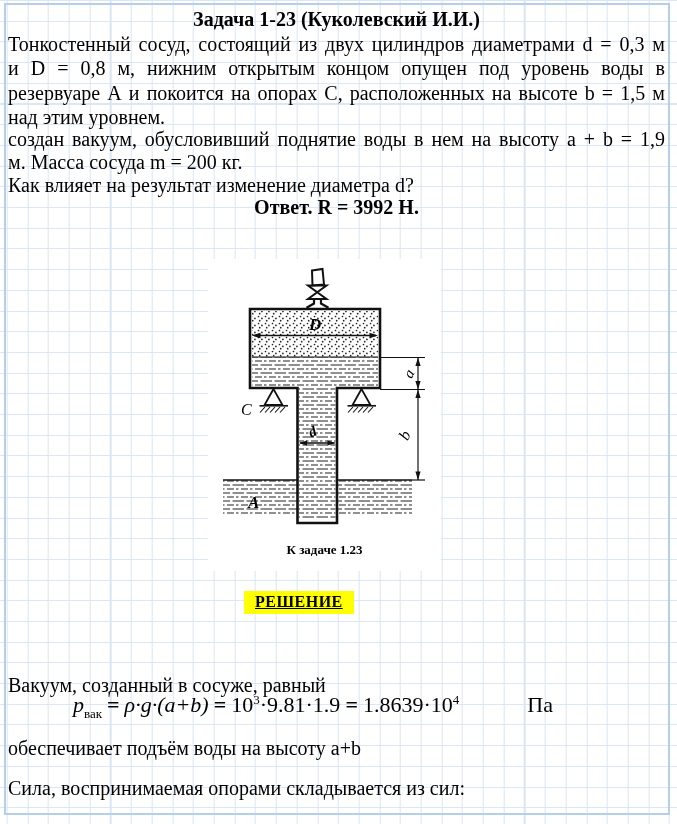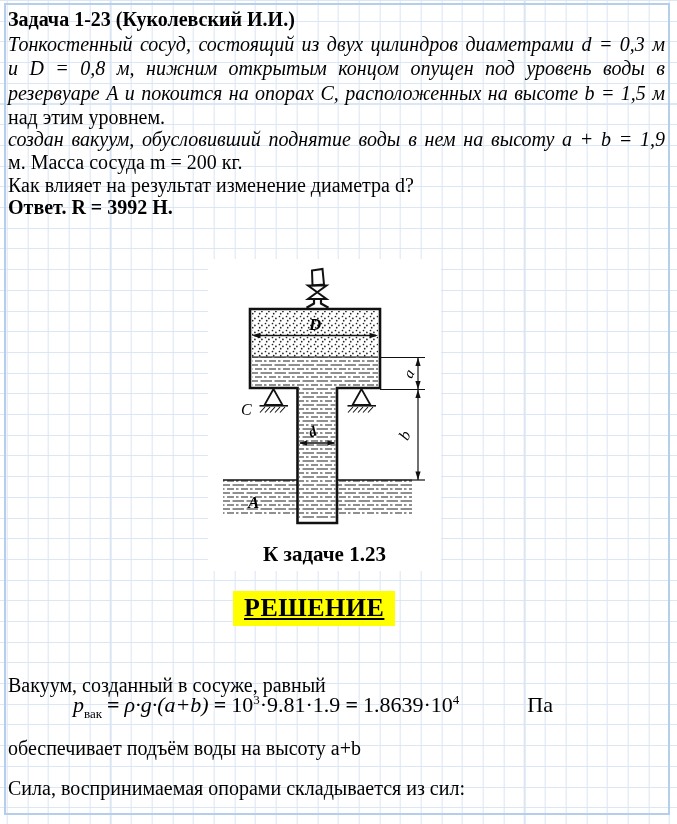--- a/index.html
+++ b/index.html
@@ -14,38 +14,38 @@
     font-family:"Liberation Serif", serif;
     color:#000;
     overflow:hidden;
   }
   .page-border{
     position:absolute;left:4px;top:3px;width:666px;height:812px;
     border:2px solid #b5cfeb;box-sizing:border-box;pointer-events:none;
   }
   .textblock{position:absolute;left:8px;width:657px;font-size:20px;}
   .tline{white-space:nowrap;}
-  .just{white-space:normal;text-align:justify;text-align-last:justify;font-style:italic;}
-  .b{font-weight:bold;}
+  .just{white-space:normal;text-align:justify;text-align-last:justify;}
+  .b{font-weight:bold;text-align:center;}
   #para1{top:7px;line-height:24.6px;}
   #para2{top:128px;line-height:22.8px;}
   .figure{
     position:absolute;left:208px;top:259px;width:233px;height:312px;
     background:#ffffff;
   }
   .figure svg{position:absolute;left:0;top:0;}
   .fig-caption{
     position:absolute;left:0;top:283px;width:100%;
-    text-align:center;font-weight:bold;font-size:21px;
+    text-align:center;font-weight:bold;font-size:13px;
   }
   .heading-box{
-    position:absolute;left:233px;top:591px;
+    position:absolute;left:244px;top:591px;
     background:#ffff00;
     padding:2px 11px 3px 11px;
-    font-size:26px;font-weight:bold;
+    font-size:16px;font-weight:bold;
     text-decoration:underline;
     letter-spacing:0.5px;
   }
   .sol-line{position:absolute;left:8px;font-size:20px;white-space:nowrap;}
   #sol1{top:650px;margin-top:24px;}
   #sol2{top:737px;}
   #sol3{top:777px;}
   .formula{
     position:absolute;left:73px;top:692px;
     font-size:22px;white-space:nowrap;

